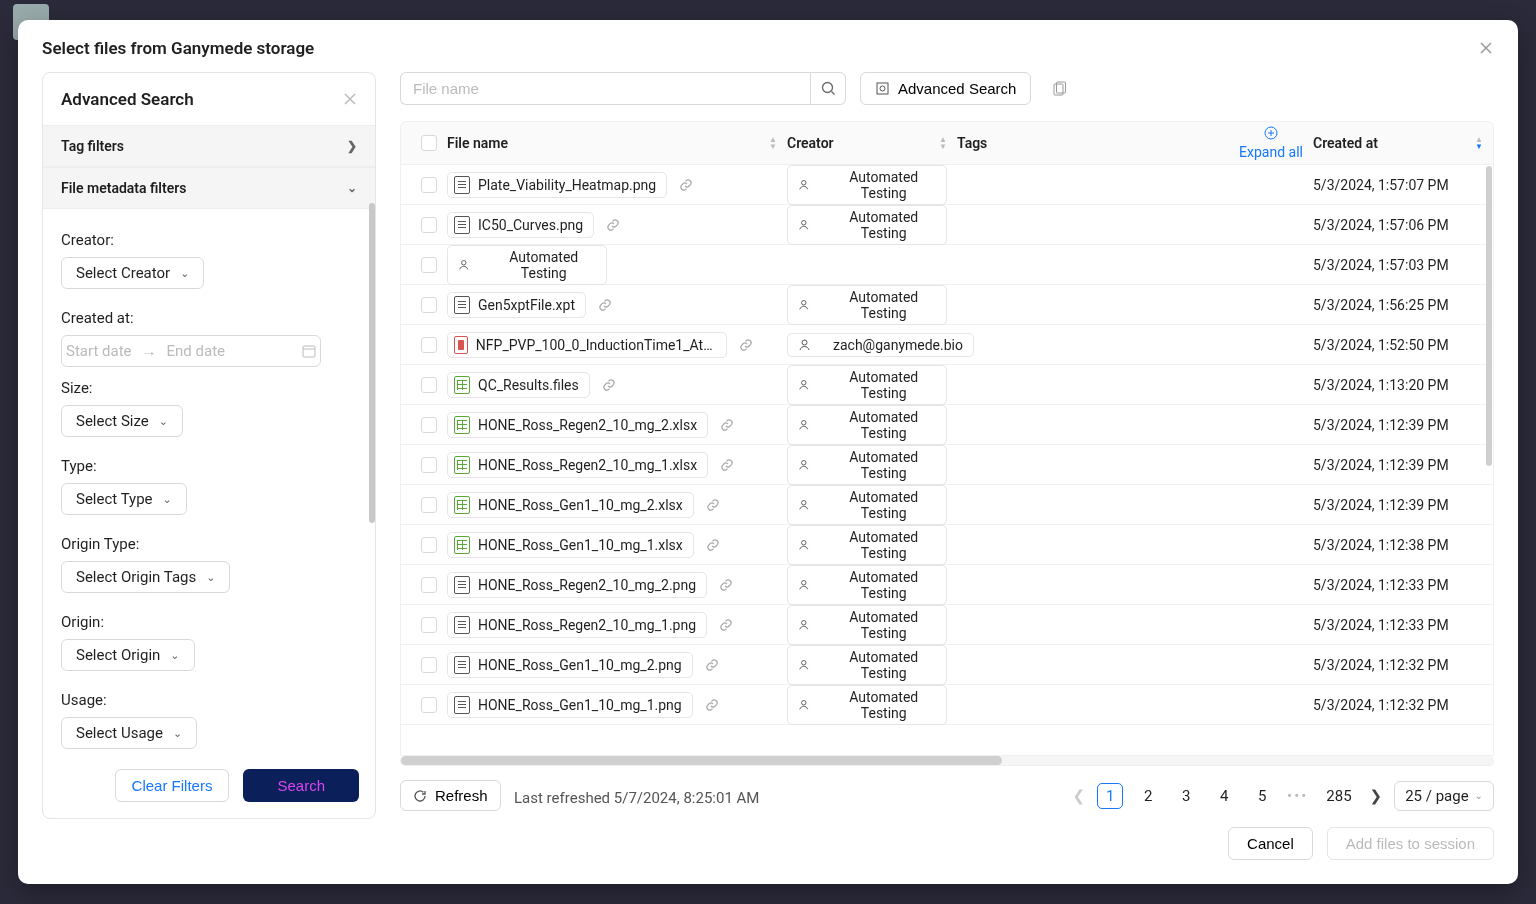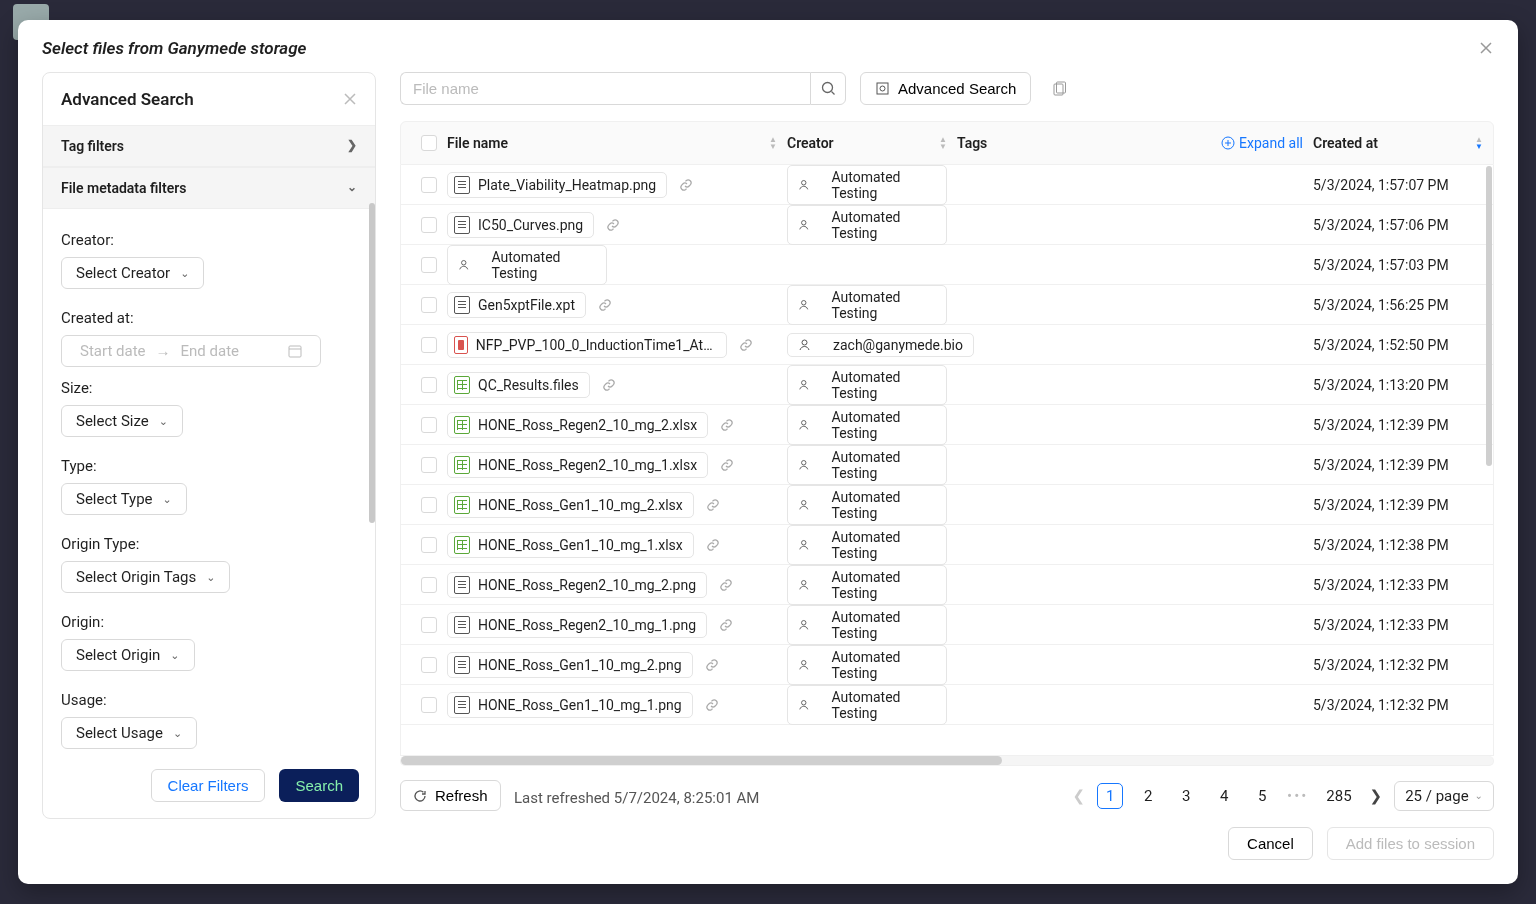--- a/index.html
+++ b/index.html
@@ -23,21 +23,21 @@
     background: #fff;
     border-radius: 10px;
     display: flex;
     flex-direction: column;
     box-shadow: 0 8px 24px rgba(0,0,0,0.3);
   }
   .modal-header {
     padding: 18px 24px 14px;
     display:flex; align-items:center; justify-content:space-between;
   }
-  .modal-title { font-size:17px; font-weight:600;font-style:italic; }
+  .modal-title { font-size:17px; font-weight:600; }
   .close-x { color:#999; font-size:18px; cursor:pointer; }
   .modal-body {
     flex:1; display:flex; padding: 0 24px 0 24px; gap:24px; min-height:0;
   }
   
   .sidebar {
     width: 334px; flex:none;
     border:1px solid #e5e5e5; border-radius:8px;
     display:flex; flex-direction:column;
     overflow:hidden;
@@ -47,50 +47,50 @@
     position:absolute; right:0; top:130px; width:6px; height:320px;
     background:#c8c8c8; border-radius:3px;
   }
   .sidebar-title {
     padding:16px 18px; font-size:17px; font-weight:600;
     display:flex; align-items:center; justify-content:space-between;
   }
   .sidebar-title .xclose{ color:#bbb; font-size:16px; cursor:pointer; font-weight:400;}
   .panel-head {
     background:#f5f5f5; padding:12px 18px; font-weight:600;
-    display:flex; align-items:flex-start; justify-content:space-between;
+    display:flex; align-items:center; justify-content:space-between;
     border-top:1px solid #eee; border-bottom:1px solid #eee;
     cursor:pointer;
   }
   .chev { font-size:12px; color:#666; }
   .filters {
     flex:1; overflow:auto; padding: 14px 18px 0;
   }
   .filt-label { font-size:15px; margin: 8px 0 8px; }
   .sel-btn {
     border:1px solid #d9d9d9; border-radius:6px;
     padding:6px 14px; background:#fff; cursor:pointer;
     display:inline-flex; align-items:center; gap:10px; font-size:15px;
     margin-bottom:12px;
   }
   .sel-btn .dd { font-size:11px; color:#666; }
   .date-range {
     border:1px solid #d9d9d9; border-radius:6px;
-    padding:6px 18px; display:flex; align-items:center; gap:10px;
+    padding:6px 4px; display:flex; align-items:center; gap:10px;
     margin-bottom:12px; font-size:15px; color:#bbb;
     width: 260px;
   }
   .date-range .arrow{ color:#bbb; }
   .date-range .cal{ margin-left:auto; color:#bbb; }
   .sidebar-footer {
     padding:12px 16px 16px; display:flex; justify-content:flex-end; gap:14px;
     border-top:1px solid transparent;
   }
   .btn-link { border:1px solid #d9d9d9; background:#fff; color:#1677ff; padding:7px 16px; border-radius:6px; cursor:pointer; font-size:15px;}
-  .btn-primary { background:#0b1f5a; color:#86efac; border:none; padding:7px 16px; border-radius:6px; cursor:pointer; font-size:15px;}
+  .btn-primary { background:#0b1f5a; color:#d946ef; border:none; padding:7px 34px; border-radius:6px; cursor:pointer; font-size:15px;}
   
   .main { flex:1; display:flex; flex-direction:column; min-width:0; }
   .toolbar { display:flex; align-items:center; gap:14px; }
   .search-wrap { display:flex; }
   .search-input {
     border:1px solid #d9d9d9; border-right:none; border-radius:6px 0 0 6px;
     padding:7px 12px; width:410px; font-size:15px; outline:none;
   }
   .search-input::placeholder{ color:#bbb; }
   .search-btn {
@@ -107,22 +107,22 @@
     background:#fafafa; border:1px solid #f0f0f0; border-radius:6px 6px 0 0;
     display:flex; align-items:center; padding: 0 10px; height:44px; font-weight:600;
   }
   .col-chk { width:36px; display:flex; justify-content:center;}
   .col-name { flex: 0 0 340px; display:flex; align-items:center; justify-content:space-between; padding-right:10px;}
   .col-creator{ flex:0 0 170px; display:flex; align-items:center; justify-content:space-between; padding-right:10px;}
   .col-tags { flex:1; display:flex; align-items:center; justify-content:flex-end; padding-right:10px;}
   .col-created{ flex:0 0 170px; display:flex; align-items:center; justify-content:space-between;}
   .sorter { display:flex; flex-direction:column; font-size:8px; color:#bbb; line-height:7px;}
   .sorter .down-active{ color:#1677ff; }
-  .expand-all{ color:#1677ff; font-weight:400; display:flex; align-items:center; gap:4px; cursor:pointer;}
-  .tbody{ flex:1; overflow:auto; border-left:1px solid #f0f0f0; border-right:1px solid #f0f0f0; border-bottom:1px solid #f0f0f0; position:relative;}
+  .expand-all{ color:#1677ff; font-weight:400; display:flex; align-items:center; gap:4px; cursor:pointer;flex-direction:column;}
+  .tbody{ flex:1; overflow:auto; border-left:1px solid #f0f0f0; border-right:1px solid #f0f0f0; border-bottom:1px solid #f0f0f0; position:relative;text-align:center;}
   .row {
     display:flex; align-items:center; padding:0 10px; height:40px;
     border-bottom:1px solid #f0f0f0;
   }
   .chk { width:16px; height:16px; border:1px solid #d9d9d9; border-radius:3px; background:#fff;}
   .file-chip {
     border:1px solid #e5e5e5; border-radius:5px; padding:3px 10px 3px 6px;
     display:inline-flex; align-items:center; gap:8px; font-size:14px;
     max-width: 280px;
   }

